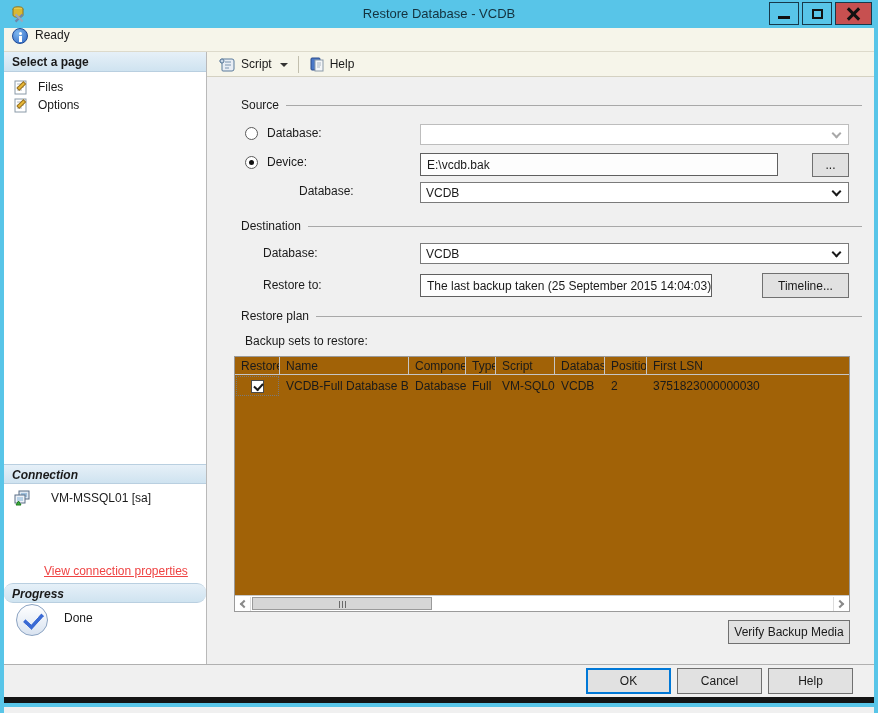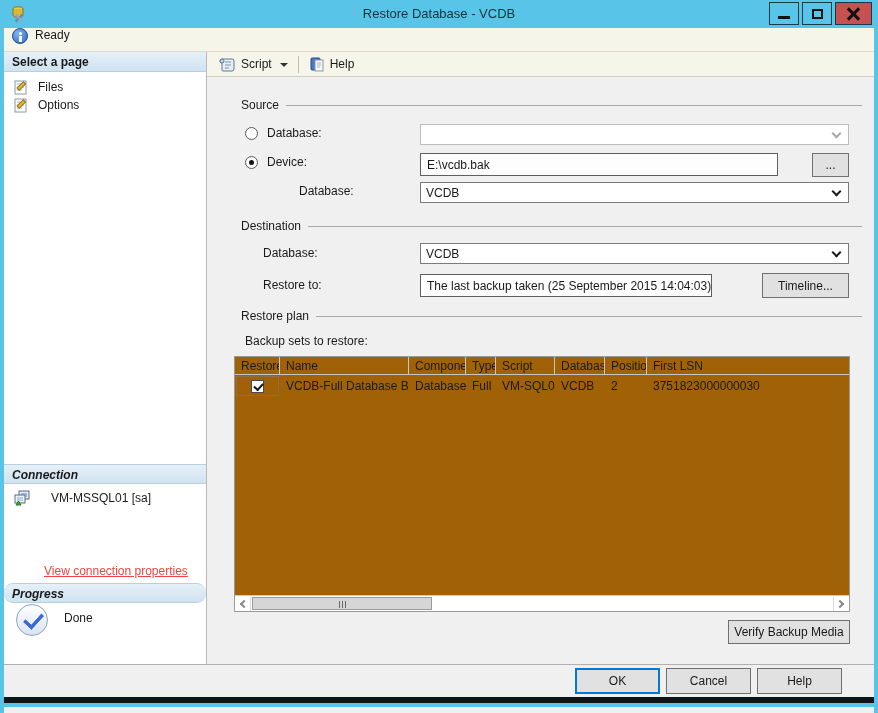--- a/index.html
+++ b/index.html
@@ -106,21 +106,21 @@
   .sb-arrow .ch { position:absolute; top:4px; width:6px; height:6px; border-left:2px solid #8a8a8a; border-bottom:2px solid #8a8a8a; }
   .sb-arrow.left .ch { left:6px; transform:rotate(45deg); }
   .sb-arrow.right .ch { left:3px; transform:rotate(-135deg); }
   .sb-thumb { position:absolute; left:17px; top:1px; width:180px; height:13px;
     background:#d6d6d6; border:1px solid #9a9a9a; }
   .sb-grip { position:absolute; left:50%; top:3px; width:1px; height:7px; background:#6a6a6a;
     box-shadow:-3px 0 0 #6a6a6a, 3px 0 0 #6a6a6a; }
 
   
   .footer { height:33px; background:#f0f0f0; border-top:1px solid #b0b0b0;
-    display:flex; justify-content:flex-end; align-items:flex-start; padding:3px 32px 0 0; }
+    display:flex; justify-content:flex-end; align-items:flex-start; padding:3px 21px 0 0; }
   .footer .btn { width:85px; height:26px; margin-left:6px; }
   .dark-strip { height:6px; background:#141414; }
   .blue-strip { height:4px; background:#58c5e8; }
 
   svg { display:block; }
 </style>
 </head>
 <body>
 
 <div class="window">

